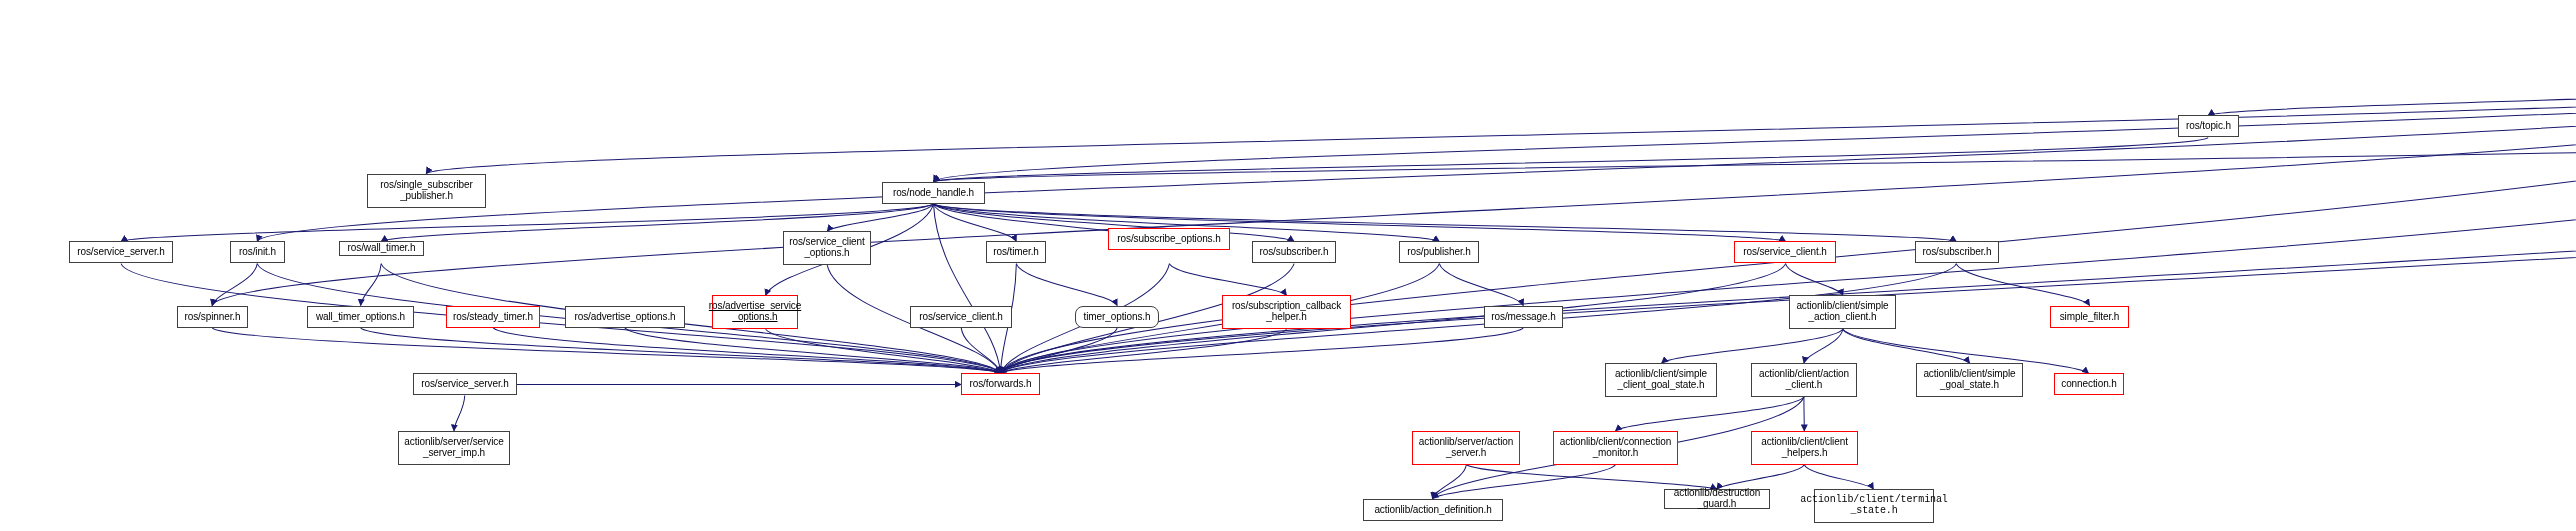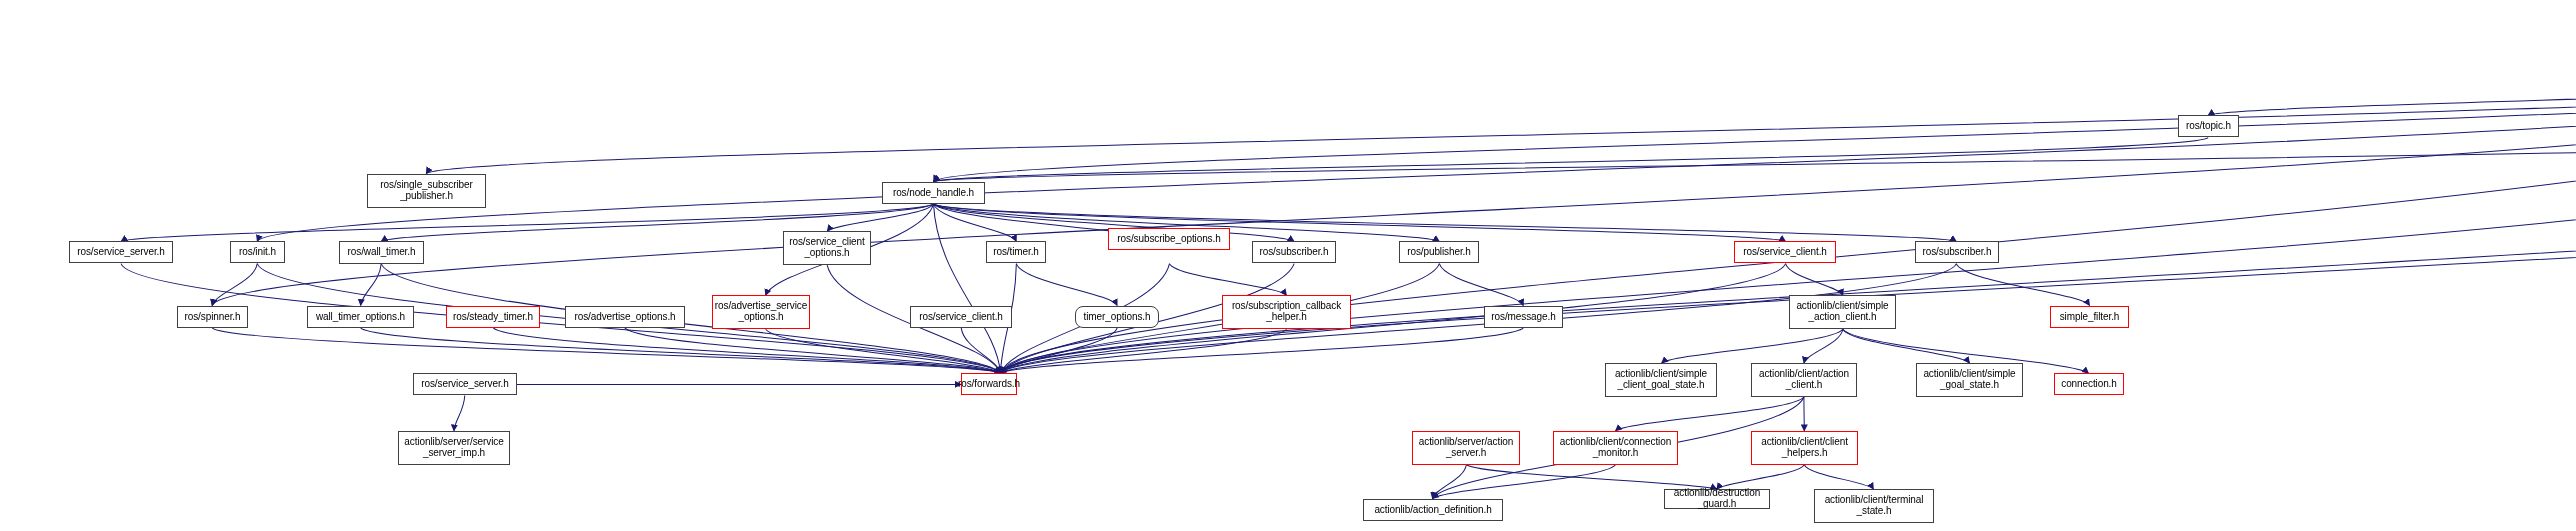--- a/index.html
+++ b/index.html
@@ -131,60 +131,60 @@
         <path d="M294.5,455 C319,483.35 1364,499.1 1388.5,518" fill="none" stroke="#191970" stroke-width="1.4" marker-end="url(#arrow)"></path>
       </g>
   </svg>
   <div id="nodes">
       <div class="node" style="left: 2178px; top: 115px; width: 61px; height: 22.3px;">ros/topic.h</div>
       <div class="node" style="left: 367px; top: 174px; width: 119px; height: 34px;">ros/single_subscriber
 _publisher.h</div>
       <div class="node" style="left: 882px; top: 182px; width: 103px; height: 22.3px;">ros/node_handle.h</div>
       <div class="node" style="left: 69px; top: 241px; width: 104px; height: 22.3px;">ros/service_server.h</div>
       <div class="node" style="left: 230px; top: 241px; width: 55px; height: 22.3px;">ros/init.h</div>
-      <div class="node" style="left: 339px; top: 241px; width: 85px; height: 23px;">ros/wall_timer.h</div>
+      <div class="node" style="left: 339px; top: 241px; width: 85px; height: 15px;">ros/wall_timer.h</div>
       <div class="node" style="left: 783px; top: 231px; width: 88px; height: 34px;">ros/service_client
 _options.h</div>
       <div class="node" style="left: 986px; top: 241px; width: 60px; height: 22.3px;">ros/timer.h</div>
       <div class="node red" style="left: 1108px; top: 228px; width: 122px; height: 22.3px;">ros/subscribe_options.h</div>
       <div class="node" style="left: 1252px; top: 241px; width: 84px; height: 22.3px;">ros/subscriber.h</div>
       <div class="node" style="left: 1399px; top: 241px; width: 80px; height: 22.3px;">ros/publisher.h</div>
       <div class="node red" style="left: 1734px; top: 241px; width: 102px; height: 22.3px;">ros/service_client.h</div>
       <div class="node" style="left: 1915px; top: 241px; width: 84px; height: 22.3px;">ros/subscriber.h</div>
       <div class="node" style="left: 177px; top: 306px; width: 71px; height: 22.3px;">ros/spinner.h</div>
       <div class="node" style="left: 307px; top: 306px; width: 107px; height: 22.3px;">wall_timer_options.h</div>
       <div class="node red" style="left: 446px; top: 306px; width: 94px; height: 22.3px;">ros/steady_timer.h</div>
       <div class="node" style="left: 565px; top: 306px; width: 120px; height: 22.3px;">ros/advertise_options.h</div>
-      <div class="node red" style="left: 712px; top: 295px; width: 98px; height: 34px;">ros/advertise_service
+      <div class="node red" style="left: 712px; top: 295px; width: 86px; height: 34px; text-decoration: underline;">ros/advertise_service
 _options.h</div>
       <div class="node" style="left: 910px; top: 306px; width: 102px; height: 22.3px;">ros/service_client.h</div>
       <div class="node" style="left: 1075px; top: 306px; width: 84px; height: 22.3px; border-radius: 8px;">timer_options.h</div>
       <div class="node red" style="left: 1222px; top: 295px; width: 129px; height: 34px;">ros/subscription_callback
 _helper.h</div>
       <div class="node" style="left: 1484px; top: 306px; width: 79px; height: 22.3px;">ros/message.h</div>
       <div class="node" style="left: 1789px; top: 295px; width: 107px; height: 34px;">actionlib/client/simple
 _action_client.h</div>
       <div class="node red" style="left: 2050px; top: 306px; width: 79px; height: 22.3px;">simple_filter.h</div>
       <div class="node" style="left: 1605px; top: 363px; width: 112px; height: 34px;">actionlib/client/simple
 _client_goal_state.h</div>
       <div class="node" style="left: 1751px; top: 363px; width: 106px; height: 34px;">actionlib/client/action
 _client.h</div>
       <div class="node" style="left: 1916px; top: 363px; width: 107px; height: 34px;">actionlib/client/simple
 _goal_state.h</div>
       <div class="node red" style="left: 2054px; top: 373px; width: 70px; height: 22.3px;">connection.h</div>
       <div class="node" style="left: 413px; top: 373px; width: 104px; height: 22.3px;">ros/service_server.h</div>
-      <div class="node red" style="left: 961px; top: 373px; width: 56px; height: 22.3px;">ros/forwards.h</div>
+      <div class="node red" style="left: 961px; top: 373px; width: 79px; height: 22.3px;">ros/forwards.h</div>
       <div class="node" style="left: 398px; top: 431px; width: 112px; height: 34px;">actionlib/server/service
 _server_imp.h</div>
       <div class="node red" style="left: 1412px; top: 431px; width: 108px; height: 34px;">actionlib/server/action
 _server.h</div>
       <div class="node red" style="left: 1553px; top: 431px; width: 125px; height: 34px;">actionlib/client/connection
 _monitor.h</div>
       <div class="node red" style="left: 1751px; top: 431px; width: 107px; height: 34px;">actionlib/client/client
 _helpers.h</div>
       <div class="node" style="left: 1363px; top: 499px; width: 140px; height: 22.3px;">actionlib/action_definition.h</div>
       <div class="node" style="left: 1664px; top: 489px; width: 106px; height: 20px;">actionlib/destruction
 _guard.h</div>
-      <div class="node" style="left: 1814px; top: 489px; width: 120px; height: 34px;">actionlib/client/terminal
+      <div class="node" style="left: 1814px; top: 489px; width: 120px; height: 34px; font-family: Liberation Mono, monospace;">actionlib/client/terminal
 _state.h</div>
     </div>
 </div>
 
 
 </body></html>

